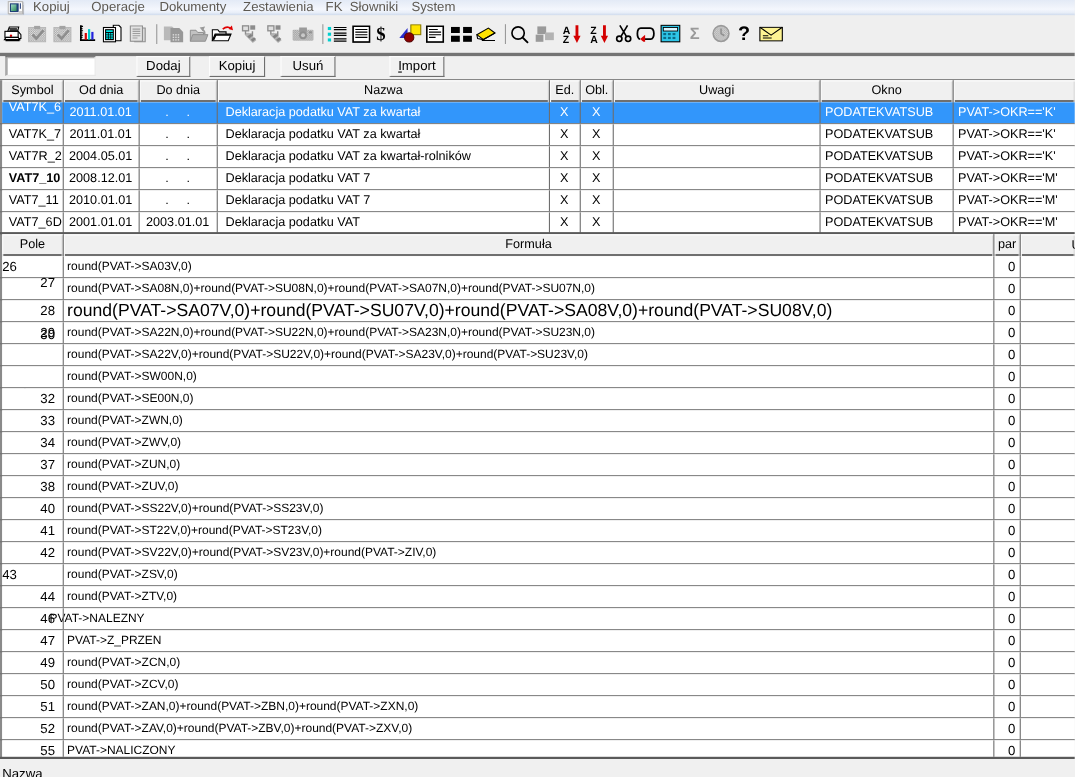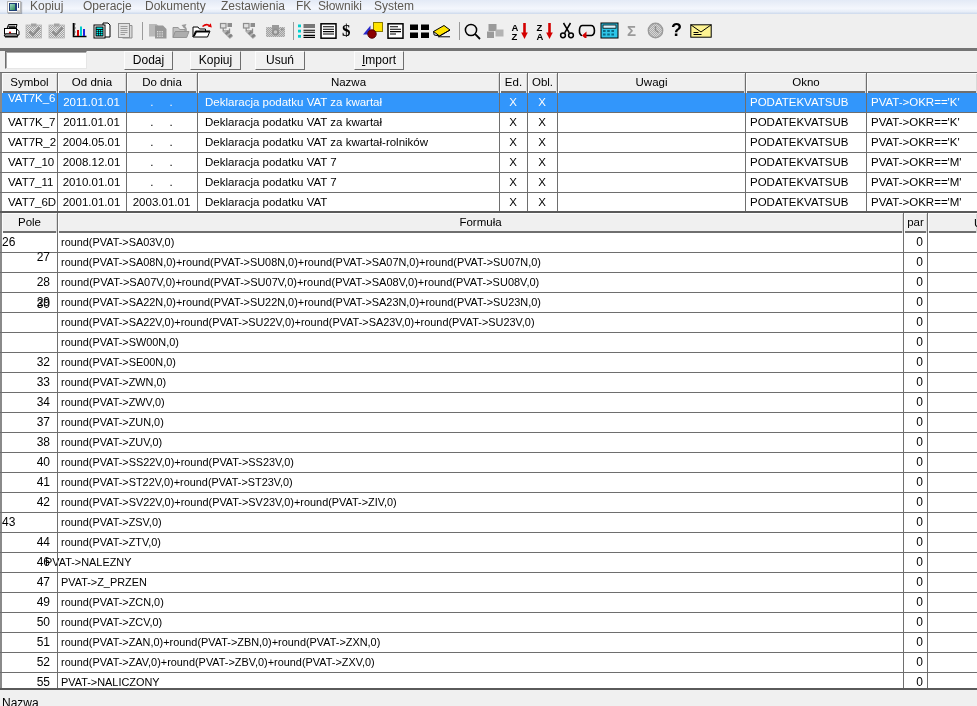--- a/index.html
+++ b/index.html
@@ -326,21 +326,21 @@
 <div class="vl" style="left:57px;top:133px;height:19px"></div>
 <div class="vl" style="left:126px;top:133px;height:19px"></div>
 <div class="vl" style="left:197px;top:133px;height:19px"></div>
 <div class="vl" style="left:499px;top:133px;height:19px"></div>
 <div class="vl" style="left:527px;top:133px;height:19px"></div>
 <div class="vl" style="left:557px;top:133px;height:19px"></div>
 <div class="vl" style="left:745px;top:133px;height:19px"></div>
 <div class="vl" style="left:866px;top:133px;height:19px"></div>
 <div class="hl" style="left:0;top:152px;width:977px"></div>
 <div class="abs" style="left:2px;top:153px;width:975px;height:19px;background:#fff"></div>
-<div class="cell" style="left:2px;top:153px;width:55px;height:19px;line-height:19px;color:#000;padding-left:6px;">VAT7_10</div>
+<div class="cell" style="left:2px;top:153px;width:55px;height:19px;line-height:19px;color:#000;padding-left:6px;font-weight:bold;">VAT7_10</div>
 <div class="cell" style="left:57px;top:153px;width:69px;height:19px;line-height:19px;color:#000;text-align:center;">2008.12.01</div>
 <div class="cell" style="left:126px;top:153px;width:71px;height:19px;line-height:19px;color:#000;text-align:center;">.&nbsp;&nbsp;&nbsp;&nbsp;&nbsp;.</div>
 <div class="cell" style="left:197px;top:153px;width:302px;height:19px;line-height:19px;color:#000;padding-left:8px;">Deklaracja podatku VAT 7</div>
 <div class="cell" style="left:499px;top:153px;width:28px;height:19px;line-height:19px;color:#000;text-align:center;">X</div>
 <div class="cell" style="left:527px;top:153px;width:30px;height:19px;line-height:19px;color:#000;text-align:center;">X</div>
 <div class="cell" style="left:745px;top:153px;width:121px;height:19px;line-height:19px;color:#000;padding-left:5px;">PODATEKVATSUB</div>
 <div class="cell" style="left:866px;top:153px;width:111px;height:19px;line-height:19px;color:#000;padding-left:5px;">PVAT-&gt;OKR=='M'</div>
 <div class="vl" style="left:57px;top:153px;height:19px"></div>
 <div class="vl" style="left:126px;top:153px;height:19px"></div>
 <div class="vl" style="left:197px;top:153px;height:19px"></div>
@@ -405,21 +405,21 @@
 <div class="abs" style="left:2px;top:253px;width:975px;height:19px;background:#fff"></div>
 <div class="cell c2" style="left:2px;top:248px;width:48px;height:19px;line-height:19px;text-align:right">27</div>
 <div class="cell" style="left:61px;top:253px;width:840px;height:19px;line-height:19px;font-size:10.9px">round(PVAT-&gt;SA08N,0)+round(PVAT-&gt;SU08N,0)+round(PVAT-&gt;SA07N,0)+round(PVAT-&gt;SU07N,0)</div>
 <div class="cell c2" style="left:903px;top:253px;width:20px;height:19px;line-height:19px;text-align:right">0</div>
 <div class="vl" style="left:57px;top:253px;height:19px"></div>
 <div class="vl" style="left:903px;top:253px;height:19px"></div>
 <div class="vl" style="left:927px;top:253px;height:19px"></div>
 <div class="hl" style="left:0;top:272px;width:977px"></div>
 <div class="abs" style="left:2px;top:273px;width:975px;height:19px;background:#fff"></div>
 <div class="cell c2" style="left:2px;top:273px;width:48px;height:19px;line-height:19px;text-align:right">28</div>
-<div class="cell" style="left:61px;top:273px;width:840px;height:19px;line-height:19px;font-size:11px">round(PVAT-&gt;SA07V,0)+round(PVAT-&gt;SU07V,0)+round(PVAT-&gt;SA08V,0)+round(PVAT-&gt;SU08V,0)</div>
+<div class="cell" style="left:61px;top:273px;width:840px;height:19px;line-height:19px;font-size:16px">round(PVAT-&gt;SA07V,0)+round(PVAT-&gt;SU07V,0)+round(PVAT-&gt;SA08V,0)+round(PVAT-&gt;SU08V,0)</div>
 <div class="cell c2" style="left:903px;top:273px;width:20px;height:19px;line-height:19px;text-align:right">0</div>
 <div class="vl" style="left:57px;top:273px;height:19px"></div>
 <div class="vl" style="left:903px;top:273px;height:19px"></div>
 <div class="vl" style="left:927px;top:273px;height:19px"></div>
 <div class="hl" style="left:0;top:292px;width:977px"></div>
 <div class="abs" style="left:2px;top:293px;width:975px;height:19px;background:#fff"></div>
 <div class="cell c2" style="left:2px;top:293px;width:48px;height:19px;line-height:19px;text-align:right">29</div>
 <div class="cell" style="left:61px;top:293px;width:840px;height:19px;line-height:19px;font-size:10.9px">round(PVAT-&gt;SA22N,0)+round(PVAT-&gt;SU22N,0)+round(PVAT-&gt;SA23N,0)+round(PVAT-&gt;SU23N,0)</div>
 <div class="cell c2" style="left:903px;top:293px;width:20px;height:19px;line-height:19px;text-align:right">0</div>
 <div class="vl" style="left:57px;top:293px;height:19px"></div>

